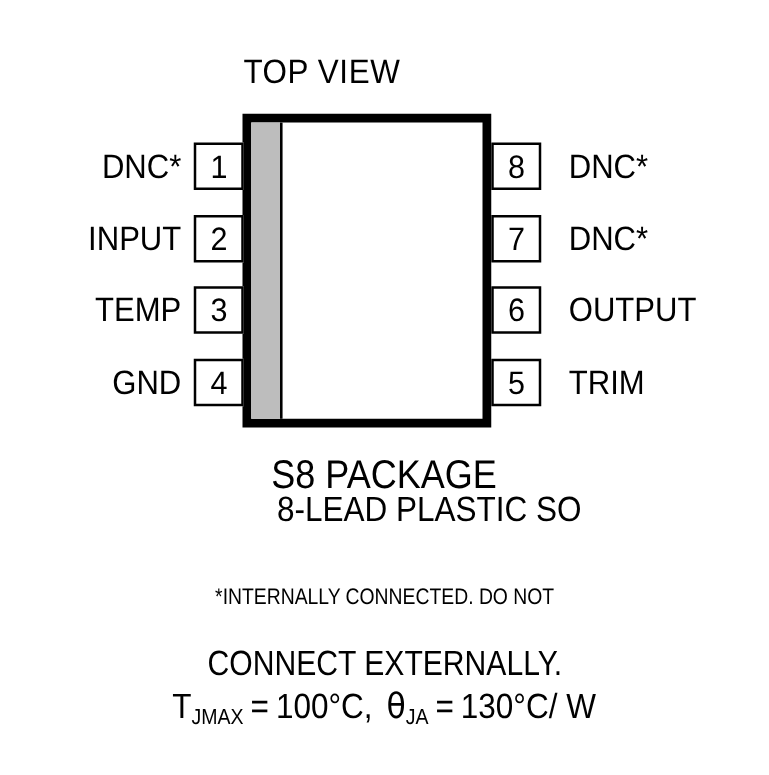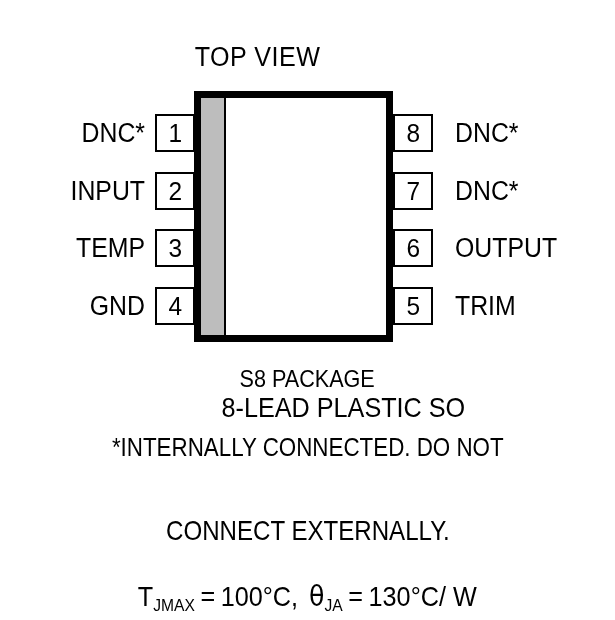--- a/index.html
+++ b/index.html
@@ -104,33 +104,32 @@
 
   
   .caption {
     left: 0;
     width: 615px;
     text-align: center;
     white-space: nowrap;
   }
   .caption .cond { display: inline-block; transform: scaleX(0.9); }
 
-  #pkg-name  { top: 362px; font-size: 24px; line-height: 34px; }
+  #pkg-name  { top: 362px; font-size: 32px; line-height: 34px; }
   #pkg-desc  { top: 391px; font-size: 28px; line-height: 34px; margin-left: 36px; }
 
-  #note-line-1 { top: 430px; font-size: 26px; line-height: 34px; }
+  #note-line-1 { top: 460px; font-size: 18px; line-height: 34px; }
   #note-line-2 { top: 474px; font-size: 28px; line-height: 34px; margin-top: 40px; }
   #note-line-1 .cond, #note-line-2 .cond { transform: scaleX(0.86); }
 
   
   #thermal-formula {
     top: 548px;
     font-size: 28px;
     line-height: 34px;
-    margin-top: 32px;
   }
   #thermal-formula .cond { transform: scaleX(0.9); }
   #thermal-formula sub {
     font-size: 0.62em;
     vertical-align: baseline;
     position: relative;
     top: 0.28em;
     letter-spacing: 0;
   }
   .sym-theta { font-family: "DejaVu Sans", sans-serif; }

